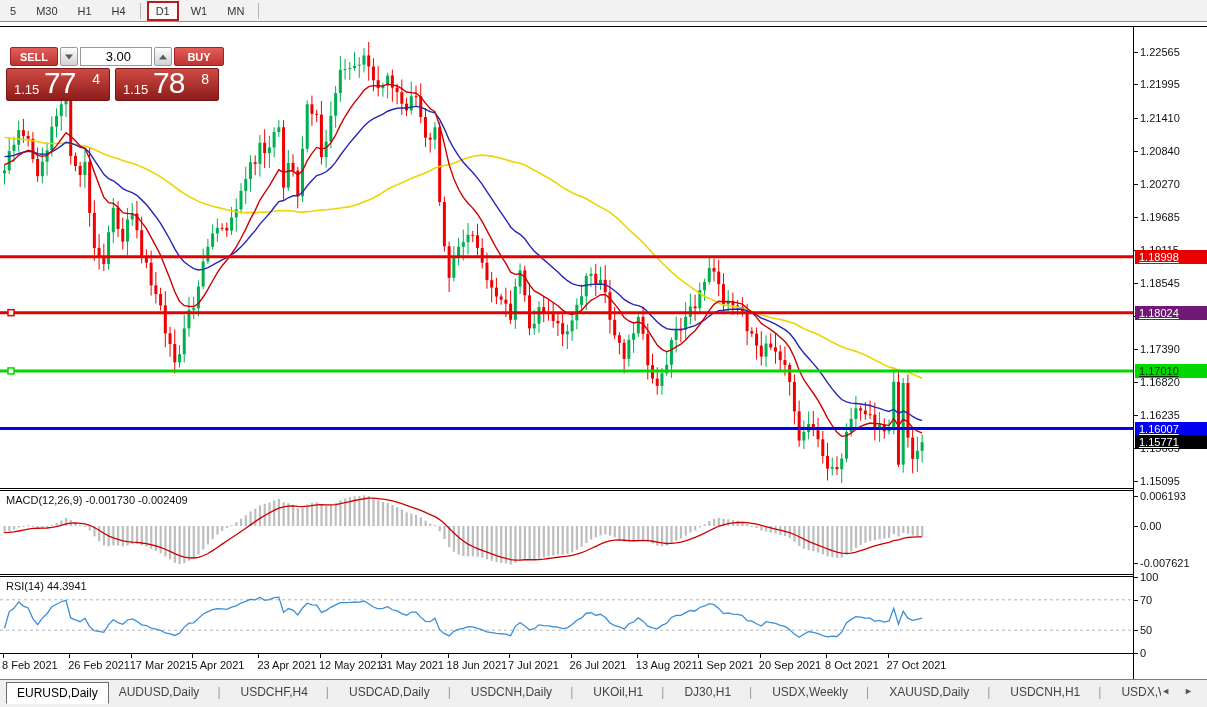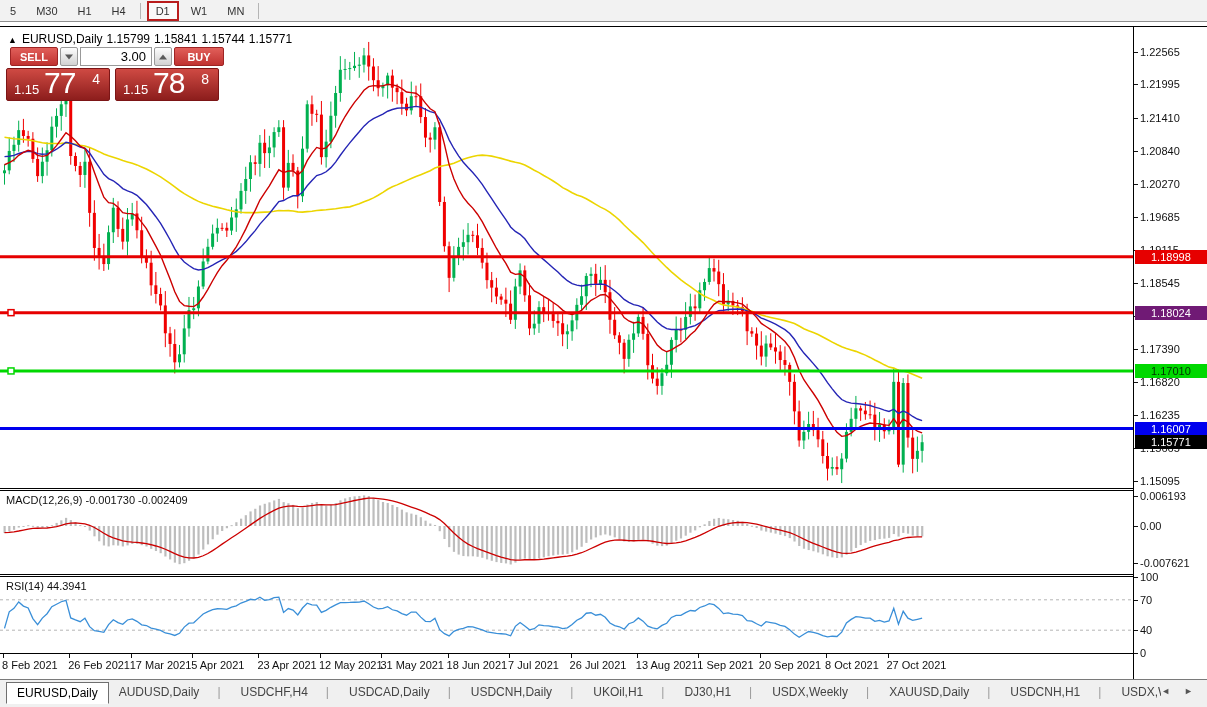--- a/index.html
+++ b/index.html
@@ -17,21 +17,21 @@
   
   .chart-window { position:absolute; left:0; top:26px; width:1207px; height:652px;
                   background:#fff; border-top:1px solid #000; }
   .panel-svg { position:absolute; left:0; }
   .hdiv { position:absolute; left:0; width:1207px; height:1px; background:#000; }
   .right-axis { position:absolute; left:1133px; top:0; width:74px; height:652px;
                 border-left:1px solid #000; background:#fff; }
   .ax-label { position:absolute; left:6px; font-size:11px; color:#111; white-space:nowrap; }
   .ax-tick  { position:absolute; left:0; width:4px; height:1px; background:#111; }
   .badge { position:absolute; left:1px; width:72px; height:14px; font-size:11px;
-           line-height:14px; padding-left:16px; color:#fff; white-space:nowrap; }
+           line-height:14px; padding-left:4px; color:#fff; white-space:nowrap;text-decoration:underline; }
 
   .chart-header { position:absolute; left:8px; top:5px; font-size:12px; color:#000;
                   white-space:nowrap; z-index:5; }
   .chart-header .tri { font-size:9px; margin-right:5px; }
   .chart-header span { margin-right:4px; }
 
   .panel-label { position:absolute; left:6px; top:3px; font-size:11px; color:#101010;
                  white-space:nowrap; z-index:5; }
 
   
@@ -43,21 +43,21 @@
   .btn-buy { width:50px; }
   .spin { width:18px; border:1px solid #9a9a9a; border-radius:2px; margin:0 2px;
           background:linear-gradient(#fdfdfd,#d2d2d2); cursor:pointer; position:relative; }
   .tri-down,.tri-up { position:absolute; left:50%; top:50%; transform:translate(-50%,-50%);
                       width:0; height:0; }
   .tri-down { border-left:4px solid transparent; border-right:4px solid transparent;
               border-top:5px solid #5a5a5a; }
   .tri-up   { border-left:4px solid transparent; border-right:4px solid transparent;
               border-bottom:5px solid #5a5a5a; }
   .vol-input { flex:1; min-width:0; border:1px solid #999; font-size:13px;
-               text-align:right; padding-right:5px; font-family:"Liberation Sans",sans-serif; }
+               text-align:right; padding-right:20px; font-family:"Liberation Sans",sans-serif; }
   .tp-row2 { display:flex; gap:5px; }
   .price-box { position:relative; width:104px; height:33px; border-radius:2px;
                background:linear-gradient(#cf4a43,#8c1d1c); color:#fff;
                border:1px solid #7c1516; cursor:pointer; }
   .price-box .sm  { position:absolute; left:7px; bottom:3px; font-size:13px; }
   .price-box .big { position:absolute; left:37px; top:-3px; font-size:30px; letter-spacing:-1px; }
   .price-box .sup { position:absolute; right:9px; top:2px; font-size:14px; }
 
   
   .time-axis { position:absolute; left:0; top:627px; width:1133px; height:25px; background:#fff; }
@@ -490,23 +490,20 @@
       <polyline points="4.5,129.6344896634369 9.23,129.2144736259275 13.96,128.36865387121543 18.69,126.49971143886552 23.42,125.20181189307482 28.150000000000002,124.20601995208136 32.88,124.77967426736524 37.61,126.58228673116935 42.34,127.18686048362082 47.07000000000001,126.89545404507169 51.800000000000004,124.88032111833871 56.53,122.21575391932146 61.260000000000005,118.88687304151739 65.99000000000001,115.2511489422306 70.72,116.2695823539172 75.45,117.95058544186077 80.18,120.1739137233073 84.91000000000001,121.25341096134309 89.64000000000001,126.03930574670335 94.37,133.07002554239233 99.10000000000001,140.16560388460084 103.83000000000001,147.34192781992658 108.56,151.6298811099527 113.29,153.78501124484774 118.02000000000001,157.3491082866961 122.75000000000001,161.59229907346258 127.48000000000002,163.87686880060284 132.21,165.55052773150783 136.94,168.3438617055328 141.67000000000002,172.87948029354402 146.4,177.53512276149223 151.13000000000002,183.5184725441663 155.86,189.70189610959352 160.59,196.27399916490657 165.32000000000002,204.42232172678953 170.05,212.75927649106956 174.78000000000003,221.83798483102473 179.51000000000002,229.6481979597618 184.24,234.9641679704051 188.97000000000003,238.53113673274703 193.70000000000002,241.69911553585516 198.43,243.01795672405964 203.16000000000003,242.3844059076006 207.89000000000001,240.71182752193639 212.62,238.1808123489129 217.35000000000002,235.4141133482259 222.08,232.8529998009331 226.81000000000003,230.68619661517243 231.54000000000002,227.70901559727528 236.27,224.3497438389388 241.00000000000003,219.87073789284293 245.73000000000002,214.8424244005672 250.46000000000004,208.9465470063802 255.19000000000003,203.61125548683702 259.92,197.10535576154513 264.65000000000003,191.8476580593274 269.38,186.5594137320029 274.11,180.5234612836917 278.84000000000003,174.57834324905457 283.57000000000005,173.5435915567025 288.3,170.75492193947485 293.03000000000003,168.7415359297616 297.76000000000005,168.77770993922252 302.49,165.28911418240784 307.22,158.7696140258571 311.95000000000005,153.43971123935353 316.68,148.56422815904472 321.41,147.20016868706773 326.14000000000004,144.78754764194036 330.87,140.6381081827243 335.6,135.10998887411034 340.33000000000004,128.27170106478985 345.06000000000006,121.8793127310422 349.79,115.89336108557524 354.52000000000004,110.18332309506116 359.25000000000006,104.81188225150868 363.98,99.15361596297623 368.71000000000004,94.73568649005188 373.44000000000005,91.65942157049398 378.17,89.4019761242339 382.90000000000003,87.09563717951312 387.63000000000005,84.23968108362845 392.36,82.49337918975544 397.09000000000003,81.20754346457261 401.82000000000005,80.87373649869926 406.55,81.05689187163637 411.28000000000003,80.17999426094985 416.01000000000005,79.36887506069195 420.74,80.15959864211618 425.47,82.41512432805621 430.20000000000005,84.65568352989055 434.93000000000006,85.81188236590617 439.66,92.41670674578478 444.39000000000004,101.81027550961386 449.12000000000006,112.8494462466623 453.85,121.50599417921308 458.58000000000004,128.79288460255384 463.31000000000006,135.19392252471488 468.04,140.57302148702075 472.77000000000004,145.5906009937289 477.50000000000006,151.1711683936777 482.23,157.4324048515154 486.96000000000004,164.52170308729154 491.69000000000005,171.63929511062577 496.4200000000001,178.88815371733824 501.15000000000003,185.835561658242 505.88000000000005,192.56382374827098 510.61000000000007,199.98821483716006 515.34,204.39627764980895 520.07,207.2830582751525 524.8000000000001,211.8041661995467 529.5300000000001,218.44191634057609 534.26,224.23897501664925 538.99,228.38048985151522 543.72,232.64616016860452 548.45,236.6757762310411 553.1800000000001,240.91867118819013 557.9100000000001,245.01664956760897 562.6400000000001,249.63008446241182 567.37,253.6787712668136 572.1,256.61785800835287 576.83,258.19065183829923 581.5600000000001,259.0077781851112 586.2900000000001,258.2622545059729 591.0200000000001,257.41439061323604 595.75,257.37730283643106 600.48,257.0419875097779 605.21,257.6467955869589 609.94,260.24921621096485 614.6700000000001,263.8092998121963 619.4000000000001,267.65657816224683 624.1300000000001,272.41339187010954 628.86,275.4038748981029 633.59,277.7005684945781 638.32,278.6056775120079 643.0500000000001,280.6986705843361 647.7800000000001,284.9576877483739 652.5100000000001,289.8961943271423 657.24,295.0064804859667 661.97,298.8016581766608 666.7,301.6876352632082 671.4300000000001,302.5187767975633 676.1600000000001,302.5230996535446 680.8900000000001,302.53589161568925 685.6200000000001,301.60134706859316 690.35,299.95782429534563 695.08,298.5756780938165 699.8100000000001,295.9574835669166 704.5400000000001,292.92107277581846 709.2700000000001,289.0801759418498 714.0000000000001,285.7812390087705 718.73,283.6601999225096 723.46,283.18728600743276 728.19,282.5021623776166 732.9200000000001,282.2001716352982 737.6500000000001,282.027950048049 742.3800000000001,282.1867992143499 747.11,283.81870848843755 751.84,285.50518985200097 756.57,287.9553009265566 761.3000000000001,291.03822031301024 766.0300000000001,292.9287025477936 770.7600000000001,294.9620809031288 775.4900000000001,297.1512393066571 780.22,299.8084059139959 784.95,302.630974502473 789.6800000000001,306.4999444626983 794.4100000000001,312.2669829341338 799.1400000000001,319.76444779980466 803.8700000000001,326.06797529356083 808.6,331.322903248642 813.33,336.64253493648175 818.0600000000001,342.2483972773948 822.7900000000001,348.6744419235143 827.5200000000001,355.5613574171904 832.2500000000001,361.8168172419329 836.98,367.7724893576861 841.71,372.5013082164866 846.44,374.89840160530383 851.1700000000001,376.15123962379573 855.9000000000001,376.5316200469781 860.6300000000001,377.0550334619739 865.3600000000001,377.81065720691254 870.09,378.537326277155 874.82,380.1396977601612 879.5500000000001,381.4175575259045 884.2800000000001,383.11161669597277 889.0100000000001,384.42476215995805 893.7400000000001,382.23493303444354 898.47,386.3375816730162 903.2,384.09120482707976 907.9300000000001,386.05550042524374 912.6600000000001,389.44943100251385 917.3900000000001,391.99596101765337 922.1200000000001,393.71528957573287" fill="none" stroke="#2525b5" stroke-width="1.4"></polyline>
       <polyline points="4.5,137.75874664235926 9.23,135.63651995231163 13.96,132.8918102576967 18.69,128.3142903772025 23.42,125.33948686850636 28.150000000000002,123.2501228409912 32.88,124.5886198205963 37.61,128.3619002372326 42.34,129.3437667221619 47.07000000000001,128.40670623617052 51.800000000000004,123.9889298204809 56.53,118.59196583757426 61.260000000000005,112.23564218086443 65.99000000000001,105.70778918398491 70.72,109.29120623260263 75.45,113.85611666468805 80.18,119.10371675341077 84.91000000000001,121.51039516623746 89.64000000000001,131.410794458157 94.37,145.1866757705173 99.10000000000001,158.0595461384696 103.83000000000001,170.2113047343197 108.56,175.59868819600456 113.29,176.38721892447086 118.02000000000001,180.31231159913614 122.75000000000001,185.59229195435245 127.48000000000002,186.64486094442987 132.21,186.6181537787976 136.94,189.1785203329589 141.67000000000002,195.3933191499924 146.4,201.59906291320038 151.13000000000002,210.32387551541407 155.86,219.04246246341464 160.59,228.17828167770858 165.32000000000002,240.19336968888032 170.05,252.00534528206268 174.78000000000003,264.8232674048925 179.51000000000002,274.43135889167365 184.24,278.58250261656207 188.97000000000003,279.28030933124785 193.70000000000002,279.590854137935 198.43,276.5004875900383 203.16000000000003,270.0334926841635 207.89000000000001,262.30597037908484 212.62,253.7270707340133 217.35000000000002,245.58911767334075 222.08,238.70449656356084 226.81000000000003,233.30398275273083 231.54000000000002,226.71787046362817 236.27,219.89340529379916 241.00000000000003,211.27644502808522 245.73000000000002,202.15522360024474 250.46000000000004,191.86181682775202 255.19000000000003,183.40924677618176 259.92,173.00499484067774 264.65000000000003,165.79290898543746 269.38,158.8180552400528 274.11,150.54974761539944 278.84000000000003,142.81353533858243 283.57000000000005,145.55132919453825 288.3,144.06597881447647 293.03000000000003,143.9903221981496 297.76000000000005,147.8733318688138 302.49,143.84384500010827 307.22,133.60261685685538 311.95000000000005,126.40466448012012 316.68,120.43789912243517 321.41,121.93198007088398 326.14000000000004,120.80856537965047 330.87,115.87957300470788 335.6,108.20709985266598 340.33000000000004,98.14340809814502 345.06000000000006,89.50203124599892 349.79,82.05079036465156 354.52000000000004,75.39803003372657 359.25000000000006,69.59354413732422 363.98,63.259966171015776 368.71000000000004,59.606366464474036 373.44000000000005,58.62171163548078 378.17,59.0158956986337 382.90000000000003,58.900588725074385 387.63000000000005,57.30668736507215 392.36,57.82329015757796 397.09000000000003,58.94810657945362 401.82000000000005,61.6793439403512 406.55,65.01272703158111 411.28000000000003,65.65981120016363 416.01000000000005,66.20905333205775 420.74,69.87591334403436 425.47,76.1425721222285 430.20000000000005,81.76104926539676 434.93000000000006,84.6077136578109 439.66,98.51068255572477 444.39000000000004,117.08286755599363 449.12000000000006,137.66074646426665 453.85,151.82260752147084 458.58000000000004,162.2928240403707 463.31000000000006,170.43345058057804 468.04,176.18395949369767 472.77000000000004,181.12648031429643 477.50000000000006,187.2498311725625 482.23,194.7033741574739 486.96000000000004,203.69330598470557 491.69000000000005,212.44959666433468 496.4200000000001,221.22641045462677 501.15000000000003,229.14206437230678 505.88000000000005,236.45360829558638 510.61000000000007,245.12122293446117 515.34,247.33289060730002 520.07,246.72287914340137 524.8000000000001,250.04520777587672 529.5300000000001,257.9480670570417 534.26,263.910242658661 538.99,266.40857844769124 543.72,269.4175723991568 548.45,272.1296346472095 553.1800000000001,275.4873613403387 557.9100000000001,278.68028718187804 562.6400000000001,283.08301540735005 567.37,286.3452217018871 572.1,287.423871021226 576.83,285.9510562045216 581.5600000000001,283.3773333300194 586.2900000000001,278.0797756664356 591.0200000000001,273.26997817221843 595.75,270.7536285497799 600.48,267.9993081462185 605.21,267.569706362451 609.94,271.4481321545421 614.6700000000001,277.1192417965485 619.4000000000001,283.06205960290583 624.1300000000001,290.5715216975966 628.86,293.98896647458434 633.59,295.89977754780784 638.32,294.97974103735737 643.0500000000001,296.80763995290874 647.7800000000001,303.1749880061305 652.5100000000001,310.62922470699624 657.24,318.05319897842224 661.97,322.3898421064106 666.7,324.7548431431263 671.4300000000001,322.93225896372417 676.1600000000001,319.80070148520065 680.8900000000001,317.16917681709276 685.6200000000001,312.9769250344458 690.35,307.813365741416 695.08,303.7342095619223 699.8100000000001,297.502800703267 704.5400000000001,290.95866796231746 709.2700000000001,283.2833291246136 714.0000000000001,277.32351346625296 718.73,274.2194669859446 723.46,274.6896816141023 728.19,274.57405628960987 732.9200000000001,275.16655337679714 737.6500000000001,275.8909575045876 742.3800000000001,277.16502770282057 747.11,281.3269579661594 751.84,285.2129962631427 756.57,290.34664135473594 761.3000000000001,296.381729245342 766.0300000000001,299.4860371279933 770.7600000000001,302.7003868536604 775.4900000000001,306.05659185321383 780.22,310.2052682612955 784.95,314.46800881470153 789.6800000000001,320.6824796071352 794.4100000000001,330.4782464102015 799.1400000000001,343.24817136566173 803.8700000000001,352.7272325348706 808.6,359.5398894813771 813.33,366.24728048954717 818.0600000000001,373.3356491125113 822.7900000000001,381.8993954028943 827.5200000000001,391.0914578160094 832.2500000000001,398.61739739065536 836.98,405.32524253126206 841.71,409.3692889036035 846.44,408.67587045159047 851.1700000000001,406.08138497518485 855.9000000000001,402.26676810773455 860.6300000000001,399.3946039603028 865.3600000000001,397.5271193538932 870.09,396.00305324639777 874.82,396.6440206389113 879.5500000000001,396.7589104787255 884.2800000000001,397.9171329161284 889.0100000000001,398.36666330745834 893.7400000000001,391.67364879331285 898.47,398.7424243105223 903.2,392.1684350708843 907.9300000000001,395.0054751218712 912.6600000000001,400.6774886751823 917.3900000000001,404.2390421415999 922.1200000000001,405.9264043585421" fill="none" stroke="#cc0000" stroke-width="1.4"></polyline>
       <line x1="0" y1="229.6896551724131" x2="1133" y2="229.6896551724131" stroke="#e60000" stroke-width="3"></line>
       <line x1="0" y1="285.66666666666646" x2="1133" y2="285.66666666666646" stroke="#e60000" stroke-width="3"></line>
       <rect x="8" y="282.66666666666646" width="6" height="6" fill="#ffffff" stroke="#e60000" stroke-width="1.5"></rect>
       <line x1="0" y1="343.9425287356322" x2="1133" y2="343.9425287356322" stroke="#00d800" stroke-width="3"></line>
       <rect x="8" y="340.9425287356322" width="6" height="6" fill="#ffffff" stroke="#00d800" stroke-width="1.5"></rect>
       <line x1="0" y1="401.58620689655163" x2="1133" y2="401.58620689655163" stroke="#0000ee" stroke-width="3"></line>
     </svg>
 
-  <div class="chart-header">
-    <span class="tri">▲</span><span>EURUSD,Daily</span><span>1.15799</span><span>1.15841</span><span>1.15744</span><span>1.15771</span>
-  </div>
 
   <div class="trade-panel">
     <div class="tp-row1">
       <button class="btn-sell">SELL</button>
       <button class="spin">
         <span class="tri-down"></span>
       </button>
       <input class="vol-input" value="3.00" style="">
       <button class="spin">
         <span class="tri-up"></span>
@@ -773,21 +770,21 @@
       <div class="ax-label" style="top: 462.654px;">0.006193</div>
       <div class="ax-tick" style="top: 499px;"></div>
       <div class="ax-label" style="top: 493px;">0.00</div>
       <div class="ax-tick" style="top: 536.343px;"></div>
       <div class="ax-label" style="top: 530.343px;">-0.007621</div>
       <div class="ax-tick" style="top: 550px;"></div>
       <div class="ax-label" style="top: 544px;">100</div>
       <div class="ax-tick" style="top: 572.8px;"></div>
       <div class="ax-label" style="top: 566.8px;">70</div>
       <div class="ax-tick" style="top: 603.2px;"></div>
-      <div class="ax-label" style="top: 597.2px;">40</div>
+      <div class="ax-label" style="top: 597.2px;">50</div>
       <div class="ax-tick" style="top: 626px;"></div>
       <div class="ax-label" style="top: 620px;">0</div>
       <div class="badge" style="top: 222.69px; background: rgb(230, 0, 0); color: rgb(255, 255, 255);">1.18998</div>
       <div class="badge" style="top: 278.667px; background: #701a75; color: rgb(255, 255, 255);">1.18024</div>
       <div class="badge" style="top: 336.943px; background: rgb(0, 216, 0); color: rgb(0, 51, 0);">1.17010</div>
       <div class="badge" style="top: 394.586px; background: rgb(0, 0, 238); color: rgb(255, 255, 255);">1.16007</div>
       <div class="badge" style="top: 408.149px; background: rgb(0, 0, 0); color: rgb(255, 255, 255);">1.15771</div>
     </div>
   <div class="time-axis" id="time-axis">
       <div class="t-tick" style="left: 3px;"></div>

